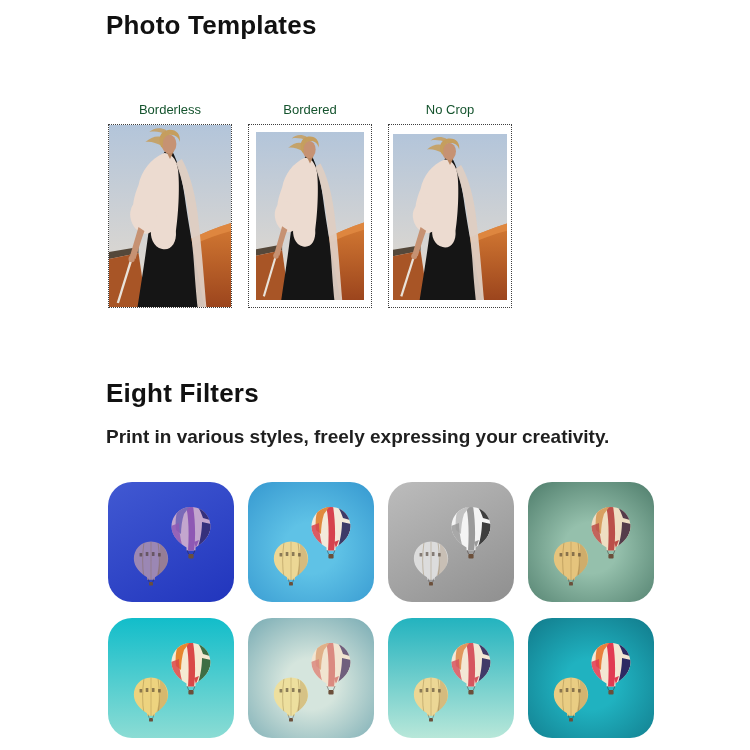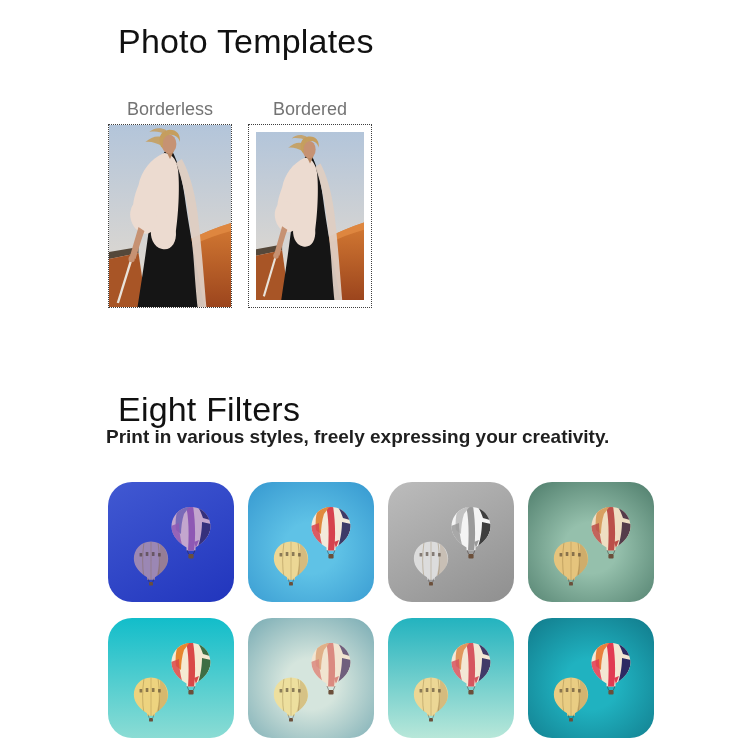--- a/index.html
+++ b/index.html
@@ -1,30 +1,30 @@
 <!DOCTYPE html>
 <html style="--photo-sky-top: #b3c5da; --photo-sky-bottom: #e0d9d0; --photo-rock-light: #d47a33; --photo-rock-dark: #9c451d; --photo-rock-ridge: #e08a42; --photo-ground-dark: #55483a; --photo-ground-orange: #a85526; --photo-dress: #151515; --photo-jacket: #ecdbd0; --photo-jacket-shade: #decdc2; --photo-skin: #c69273; --photo-hair: #c59e5e; --photo-stick: #e9e3da;"><head>
 <meta charset="utf-8">
 <style>
   html,body{margin:0;padding:0;background:#ffffff;}
   body{font-family:"Liberation Sans","DejaVu Sans",sans-serif;color:#161616;}
   .canvas{position:relative;width:750px;height:750px;background:#ffffff;overflow:hidden;}
 
-  .section-title{position:absolute;left:106px;margin:12px;font-size:34px;font-weight:400;color:#111;letter-spacing:.2px;}
+  .section-title{position:absolute;left:106px;margin:0;font-size:26px;font-weight:700;color:#111;letter-spacing:.2px;}
   .section-sub{position:absolute;left:106px;margin:0;font-size:19px;font-weight:400;color:#1f1f1f;}
 
   #tpl-title{top:10px;}
   #tpl-sub{top:56px;}
   #flt-title{top:378px;}
   #flt-sub{top:426px;font-weight:bold;}
 
   
   .tpl-row{position:absolute;left:108px;top:97px;display:flex;gap:16px;}
   .tpl-col{width:124px;display:flex;flex-direction:column;align-items:center;}
-  .tpl-label{height:25px;line-height:25px;font-size:18px;color:#737373;margin-bottom:2px;white-space:nowrap;}
+  .tpl-label{height:25px;line-height:25px;font-size:13px;color:#14532d;margin-bottom:2px;white-space:nowrap;}
   .tpl-box{box-sizing:border-box;width:124px;height:184px;background:#ffffff;border:1px dotted #3f3f3f;overflow:hidden;}
   .tpl-box .photo{display:block;width:100%;height:100%;}
   .tpl-box.borderless{padding:0;}
   .tpl-box.bordered{padding:7px;}
   .tpl-box.polaroid{padding:7px 7px 36px 7px;}
   .tpl-box.nocrop{padding:9px 4px 7px 4px;}
 
   
   .flt-grid{position:absolute;left:108px;top:482px;display:grid;grid-template-columns:repeat(4,126px);grid-auto-rows:120px;column-gap:14px;row-gap:16px;}
   .tile{position:relative;width:126px;height:120px;border-radius:24px;overflow:hidden;background:#ccc;}
@@ -122,20 +122,28 @@
       </div>
     </div>
     <div class="tpl-col">
       <div class="tpl-label">Bordered</div>
       <div class="tpl-box bordered">
         <svg class="photo" viewBox="0 0 124 182" preserveAspectRatio="none">
             <use href="#model-photo"></use>
           </svg>
       </div>
     </div>
+    <div class="tpl-col">
+      <div class="tpl-label">No Crop</div>
+      <div class="tpl-box nocrop">
+        <svg class="photo" viewBox="0 0 124 182" preserveAspectRatio="none">
+            <use href="#model-photo"></use>
+          </svg>
+      </div>
+    </div>
   </div>
 
   <h2 class="section-title" id="flt-title">Eight Filters</h2>
   <p class="section-sub" id="flt-sub">Print in various styles, freely expressing your creativity.</p>
 
   <div class="flt-grid">
     <div class="tile" style="background: linear-gradient(150deg, rgb(65, 89, 210) 0%, rgb(33, 53, 189) 100%); --b1: #9b87b4; --b2-base: #c3a6ce; --b2-red: #8e58b4; --b2-dark: #35307c; --b2-accent: #7a6ab8;">
         <svg viewBox="0 0 126 120">
           <use href="#balloon-scene"></use>
         </svg>

